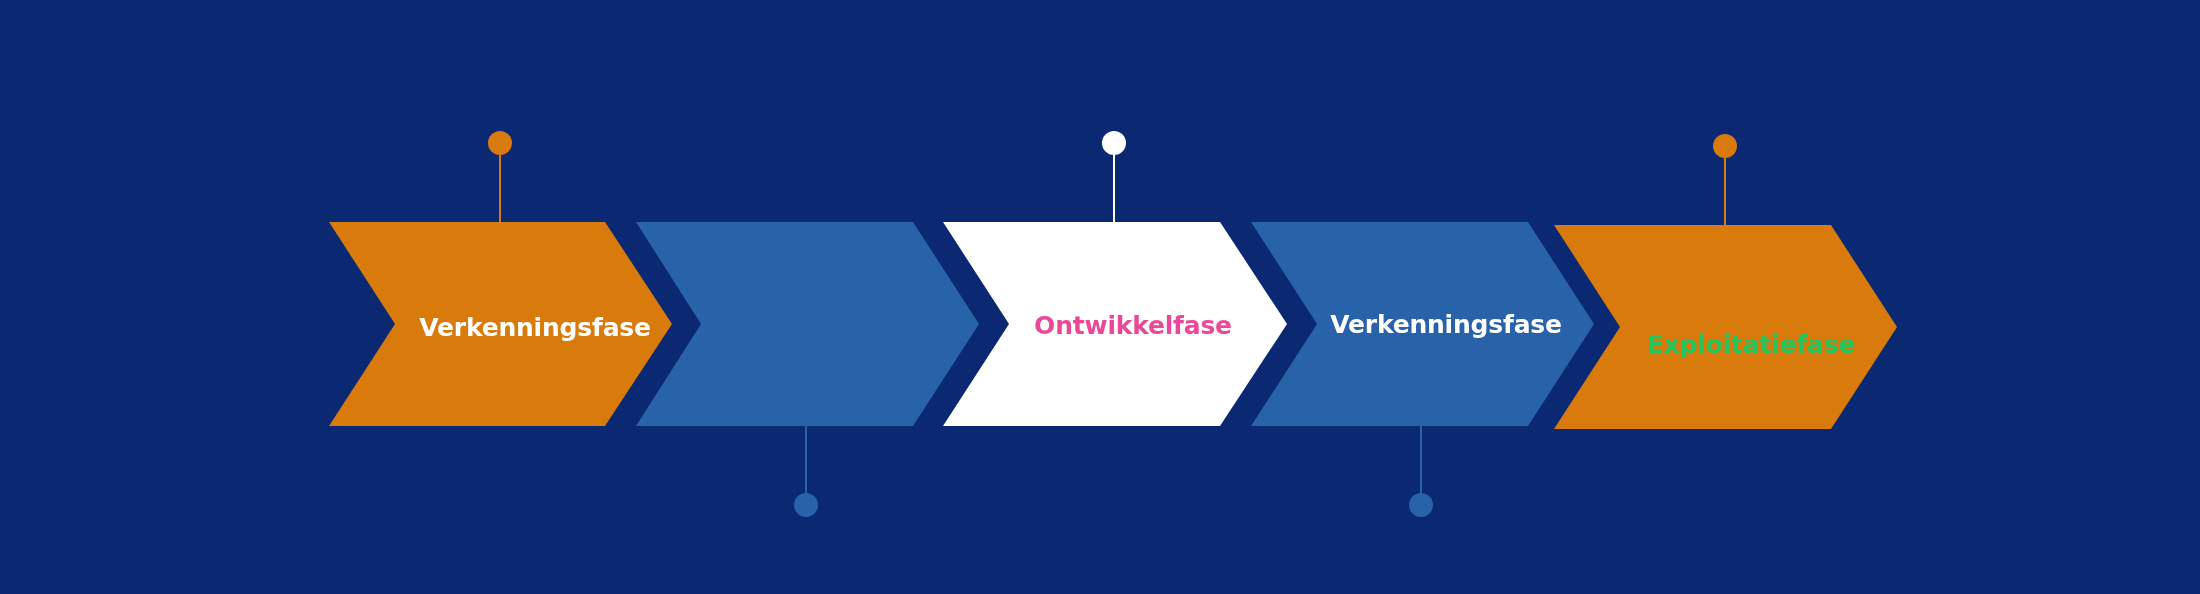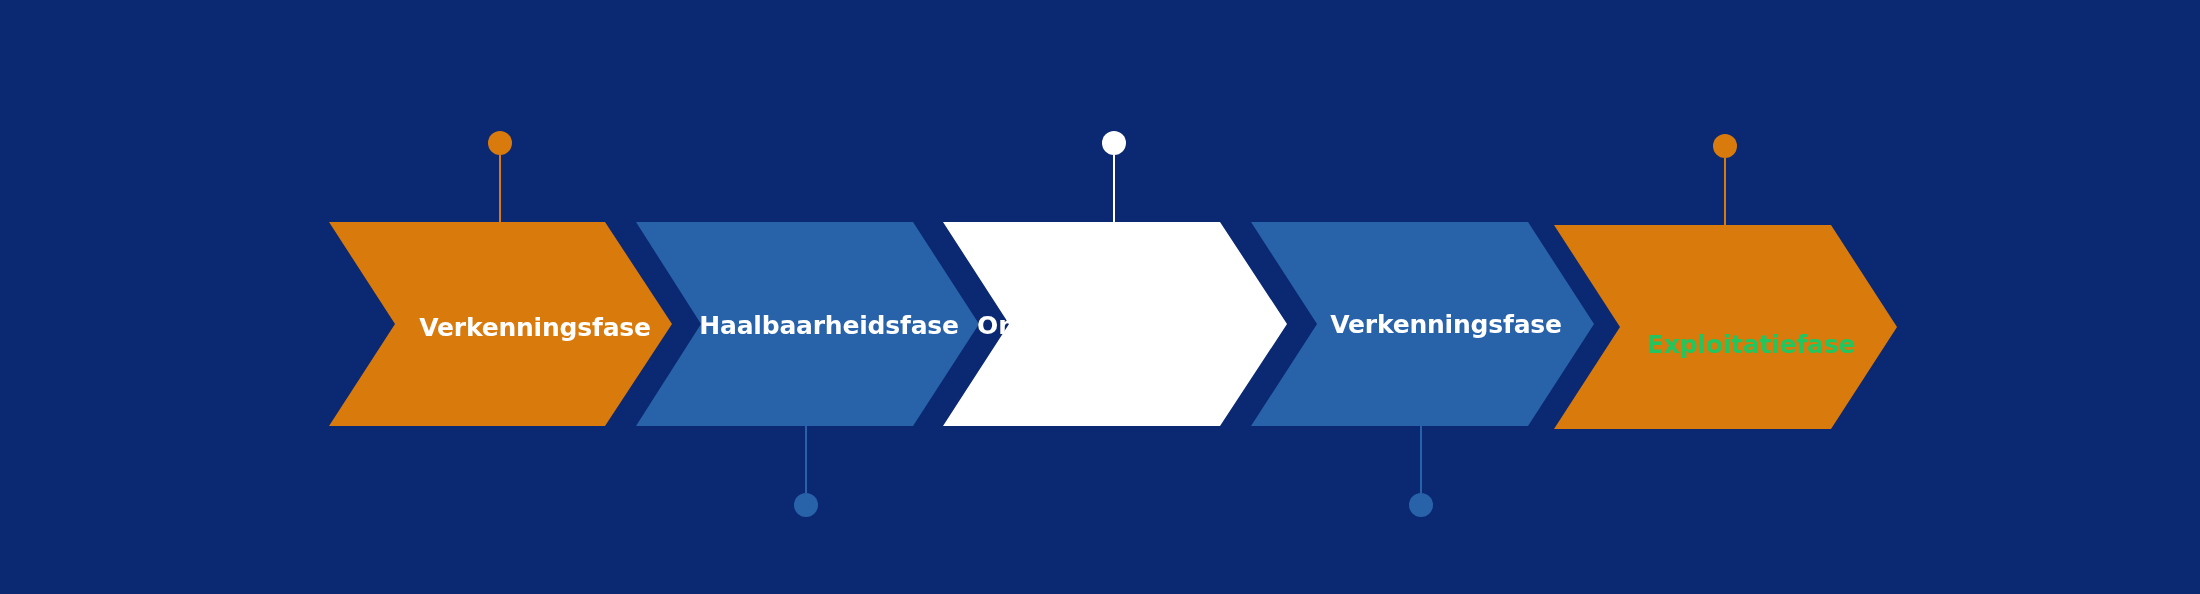--- a/index.html
+++ b/index.html
@@ -38,17 +38,16 @@
     </g>
 
     <g>
       <line x1="1725" y1="130" x2="1725" y2="197" stroke="#d97b0c" stroke-width="2"></line>
       <circle cx="1725" cy="118" r="12" fill="#d97b0c"></circle>
       <polygon points="1554,197 1831,197 1897,299 1831,401 1554,401 1620,299" fill="#d97b0c"></polygon>
     </g>
   </svg>
 
   <div class="label" style="left:535px; top:299px; color:#ffffff;">Verkenningsfase</div>
-  <div class="label" style="left:829px; top:297px; color:#ffffff;">Haalbaarheidsfase</div>
-  <div class="label" style="left:1076px; top:297px; color:#ffffff;">Ontwikkelfase</div>
+  <div class="label" style="left:1133px; top:297px; color:#ec4899;">Ontwikkelfase</div>
   <div class="label" style="left:1446px; top:296px; color:#ffffff;">Verkenningsfase</div>
   <div class="label" style="left:1751px; top:316px; color:#22c55e;">Exploitatiefase</div>
 </div>
 
 </body></html>

